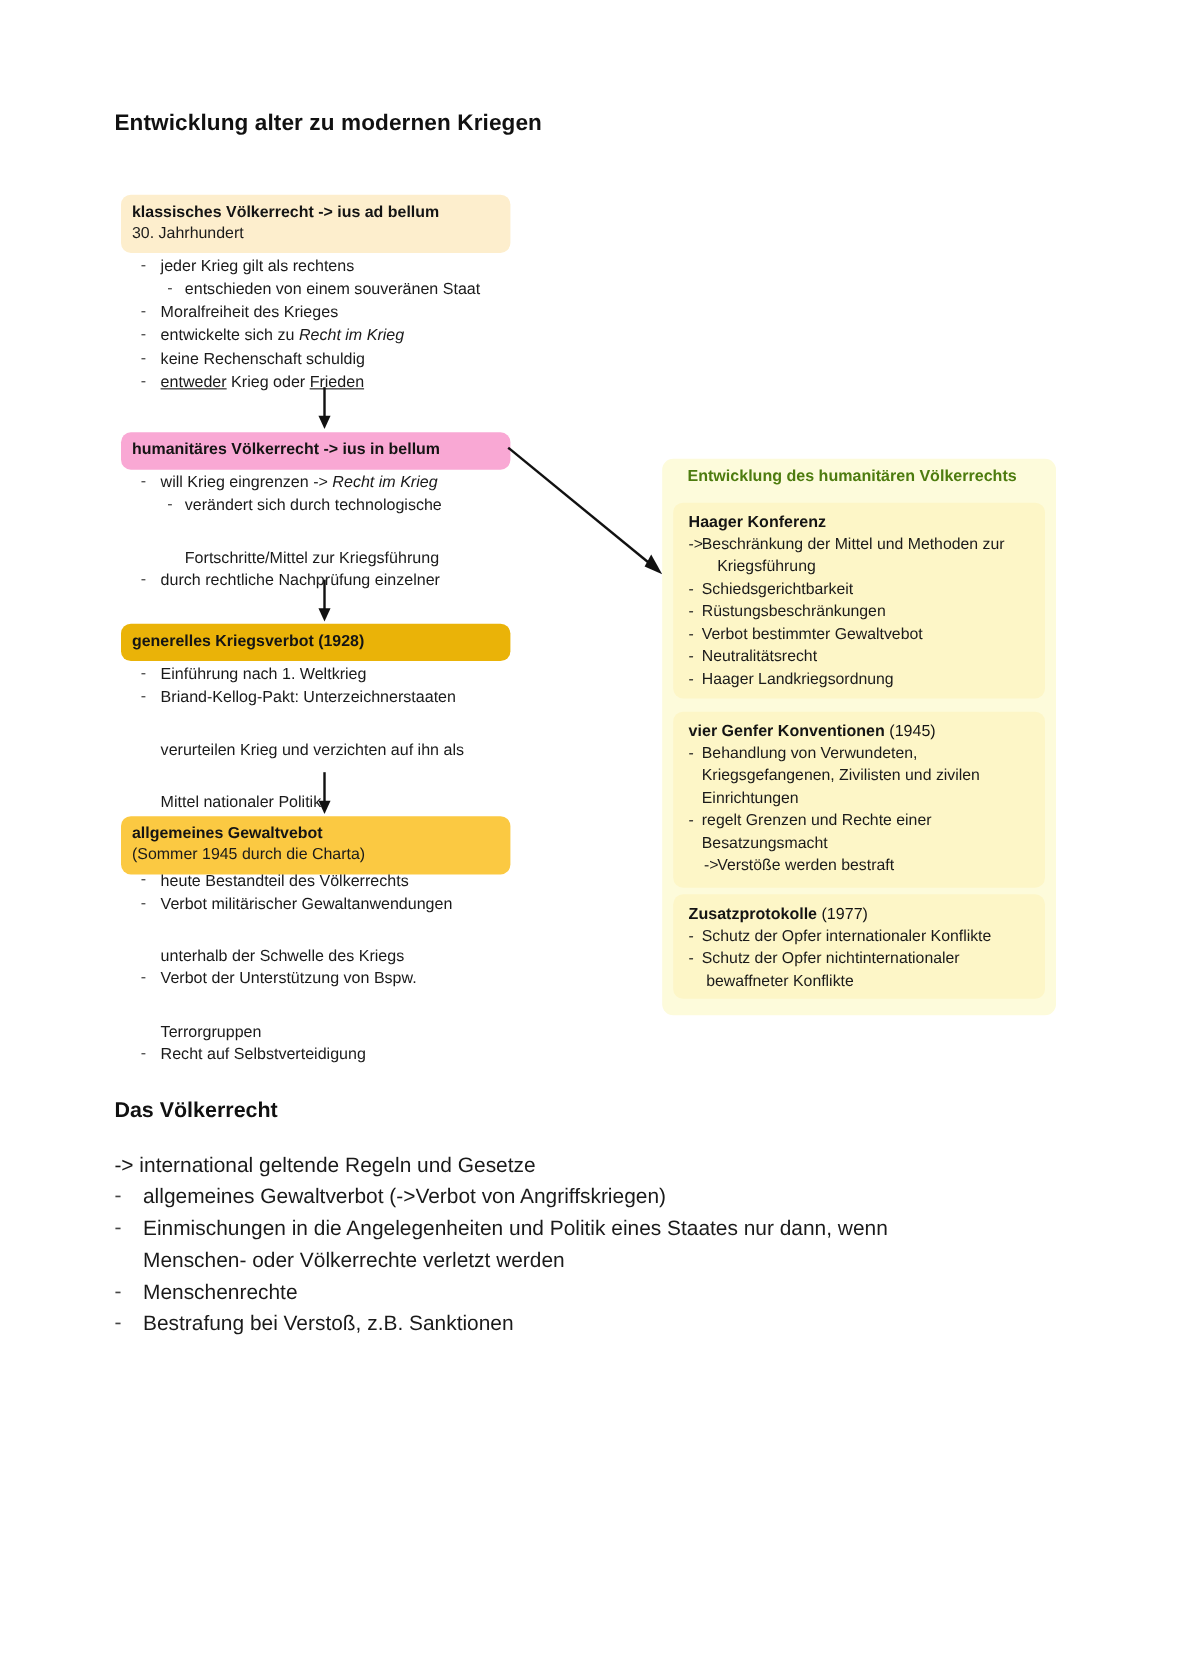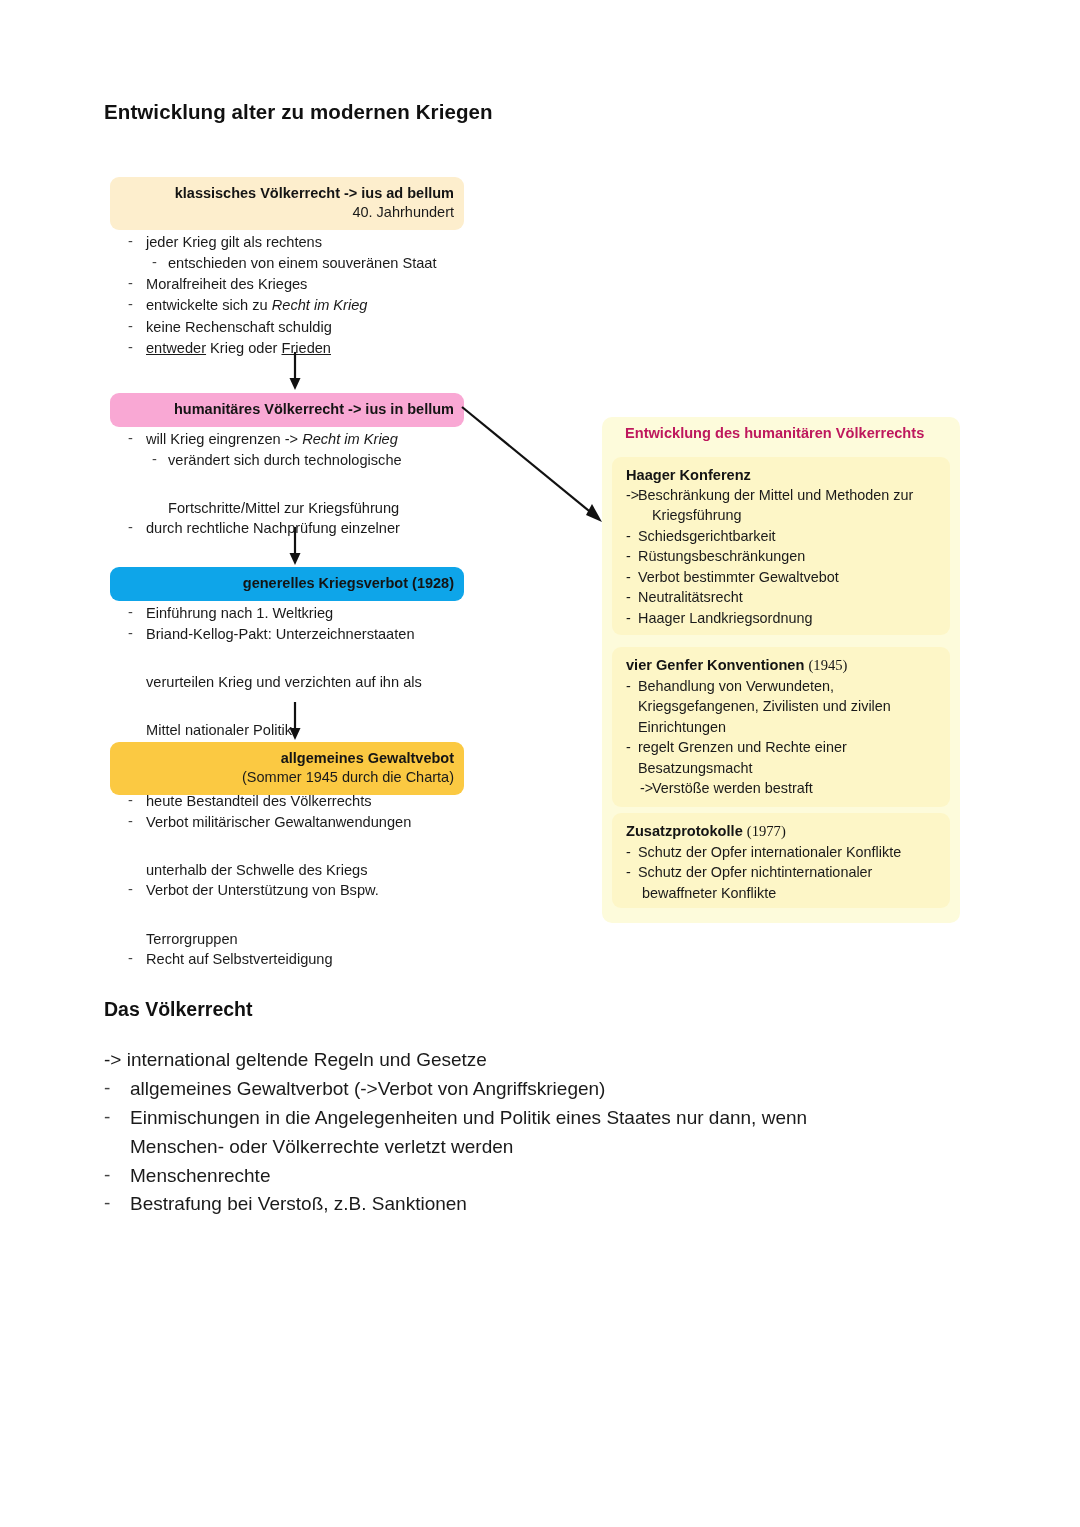--- a/index.html
+++ b/index.html
@@ -31,39 +31,39 @@
     font-weight: bold;
     letter-spacing: 0.1px;
     color: #111;
   }
 
   
   .flowbox {
     position: absolute;
     border-radius: 9px;
     box-sizing: border-box;
-    text-align: right;
+    text-align: left;
     padding: 7px 10px 8px 10px;
   }
   .flowbox .fb-title {
     font-weight: bold;
     font-size: 14.5px;
     color: #141414;
     line-height: 1.3;
   }
   .flowbox .fb-sub {
     font-size: 14.5px;
     font-weight: normal;
     color: #1a1a1a;
     line-height: 1.35;
   }
 
   #box-klassisch { left: 110px; top: 177px; width: 354px; background: #fdeecd; }
   #box-humanitaer { left: 110px; top: 393px; width: 354px; background: #f9a8d4; }
-  #box-kriegsverbot { left: 110px; top: 567px; width: 354px; background: #0ea5e9; }
+  #box-kriegsverbot { left: 110px; top: 567px; width: 354px; background: #eab308; }
   #box-gewaltverbot { left: 110px; top: 742px; width: 354px; background: #fbc942; }
 
   
   .bullets {
     position: absolute;
     font-size: 14.6px;
     line-height: 1.38;
     color: #1a1a1a;
   }
   .bullets .li {
@@ -111,40 +111,39 @@
     background: #fdfbdb;
     border-radius: 10px;
   }
   #panel-title {
     position: absolute;
     left: 625px;
     top: 425px;
     width: 330px;
     font-size: 14.6px;
     font-weight: bold;
-    color: #be185d;
+    color: #4d7c0f;
   }
   .subpanel {
     position: absolute;
     left: 612px;
     width: 338px;
     background: #fdf6c7;
     border-radius: 9px;
     box-sizing: border-box;
     padding: 10px 12px 11px 14px;
   }
   .subpanel .sp-title {
     font-size: 14.6px;
     font-weight: bold;
     color: #141414;
     margin-bottom: 2px;
   }
   .subpanel .sp-title .normal {
     font-weight: normal;
-    font-family: Liberation Serif, serif;
   }
   .subpanel .sp-line {
     font-size: 14.4px;
     line-height: 1.42;
     color: #1a1a1a;
     padding-left: 12px;
     position: relative;
   }
   .subpanel .sp-line > .mk {
     position: absolute;
@@ -202,21 +201,21 @@
 </style>
 </head>
 <body>
 
 <div class="page">
 
   <div id="main-title">Entwicklung alter zu modernen Kriegen</div>
 
   <div class="flowbox" id="box-klassisch">
     <div class="fb-title">klassisches Völkerrecht -&gt; ius ad bellum</div>
-    <div class="fb-sub">40. Jahrhundert</div>
+    <div class="fb-sub">30. Jahrhundert</div>
   </div>
 
   <div class="bullets" id="list-klassisch">
     <div class="li"><span class="dash">-</span><span>jeder Krieg gilt als rechtens</span></div>
     <div class="li sub"><span class="dash">-</span><span>entschieden von einem souveränen Staat</span></div>
     <div class="li"><span class="dash">-</span><span>Moralfreiheit des Krieges</span></div>
     <div class="li"><span class="dash">-</span><span>entwickelte sich zu <span class="ital">Recht im Krieg</span></span></div>
     <div class="li"><span class="dash">-</span><span>keine Rechenschaft schuldig</span></div>
     <div class="li"><span class="dash">-</span><span><span class="undl">entweder</span> Krieg oder <span class="undl">Frieden</span></span></div>
   </div>

